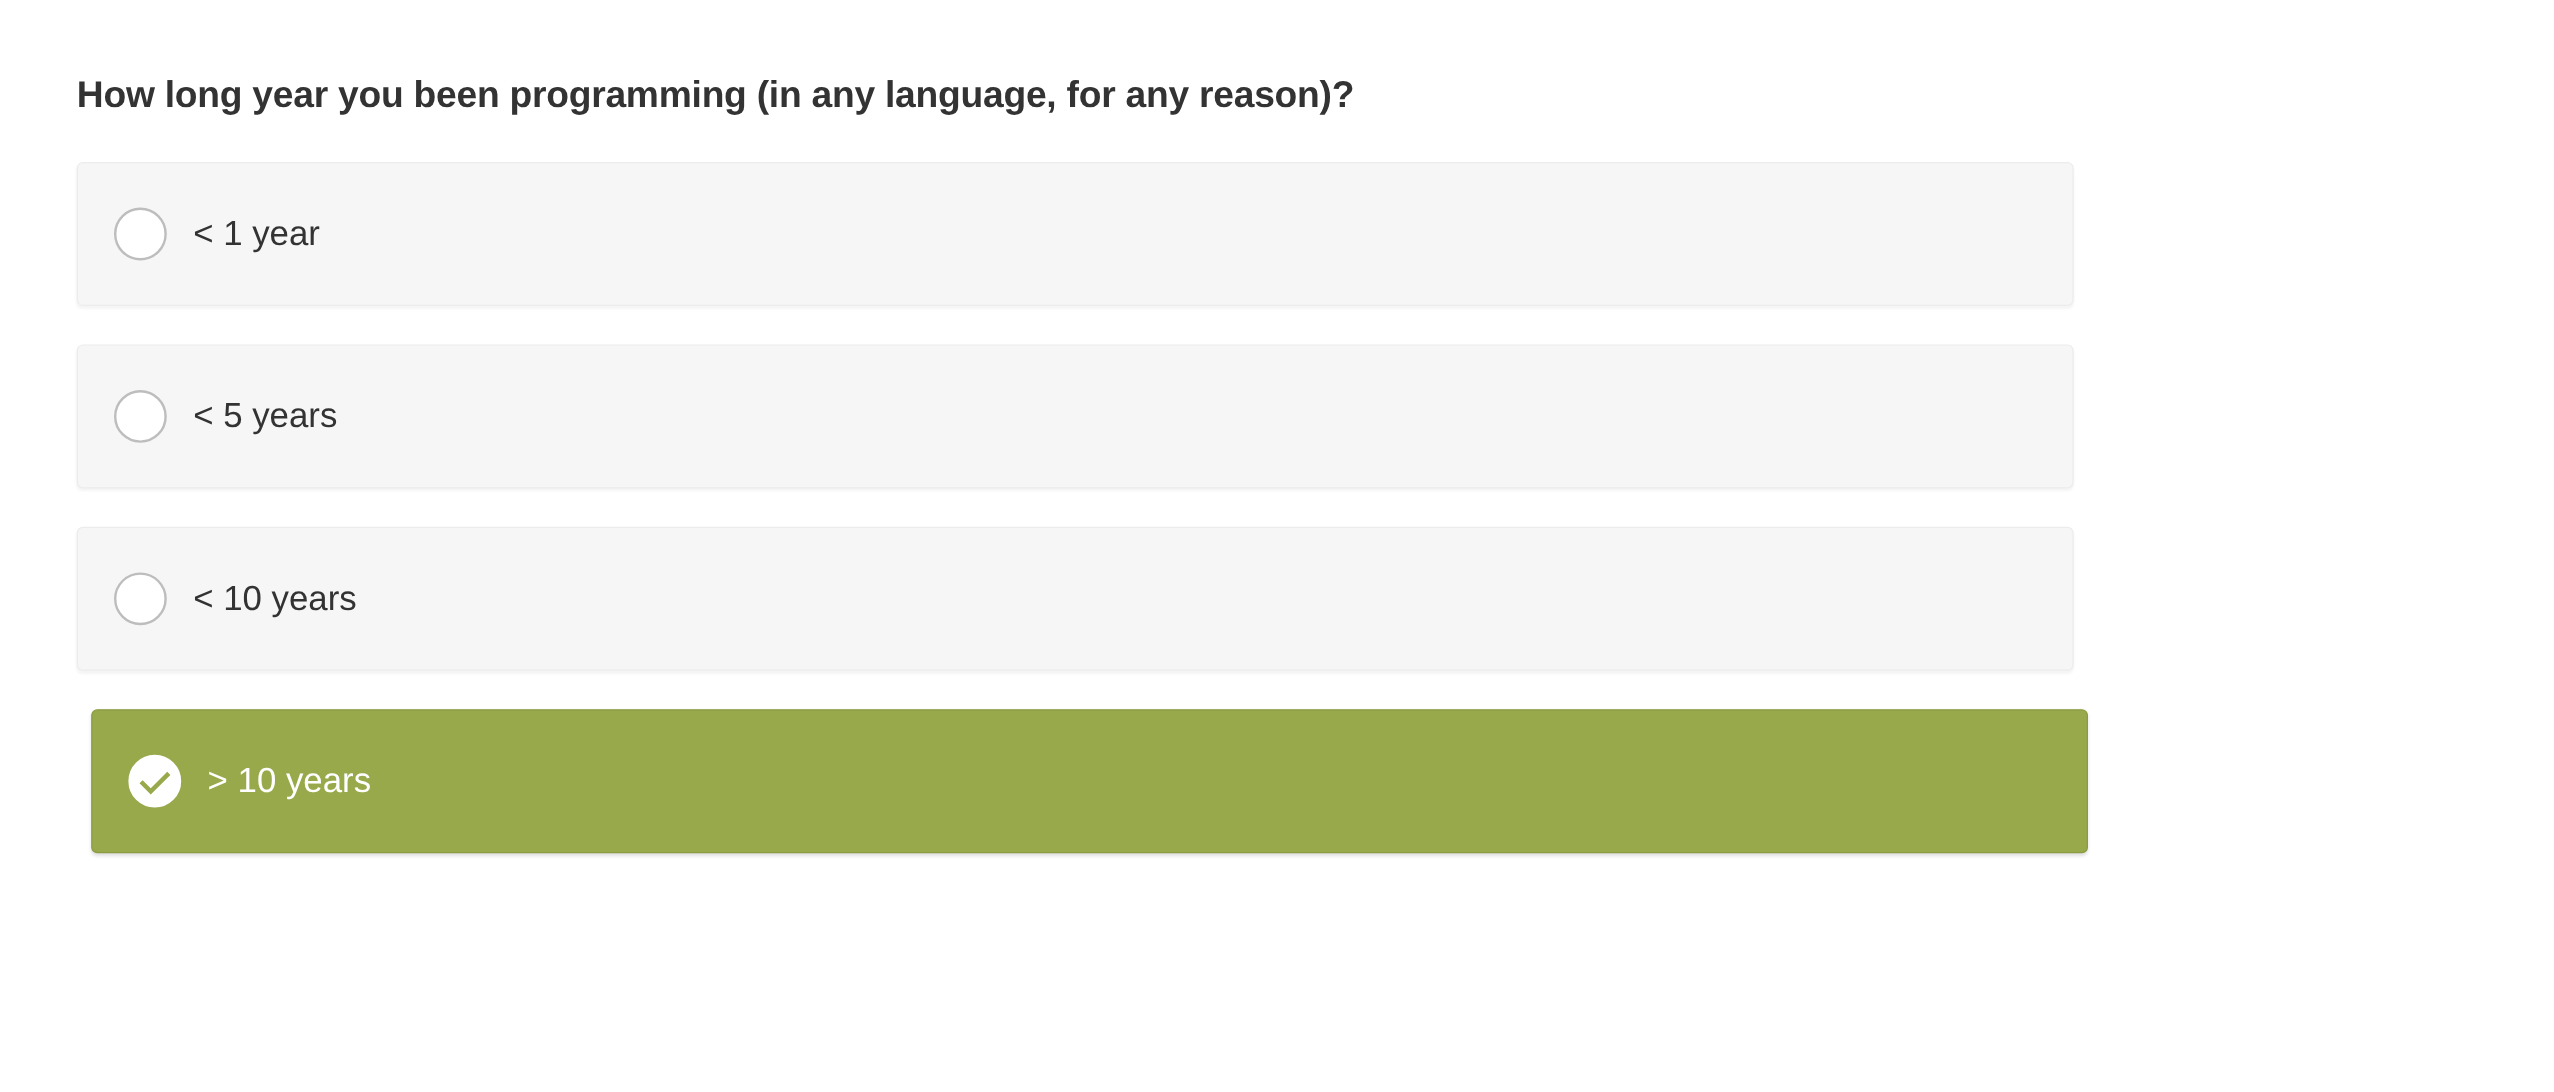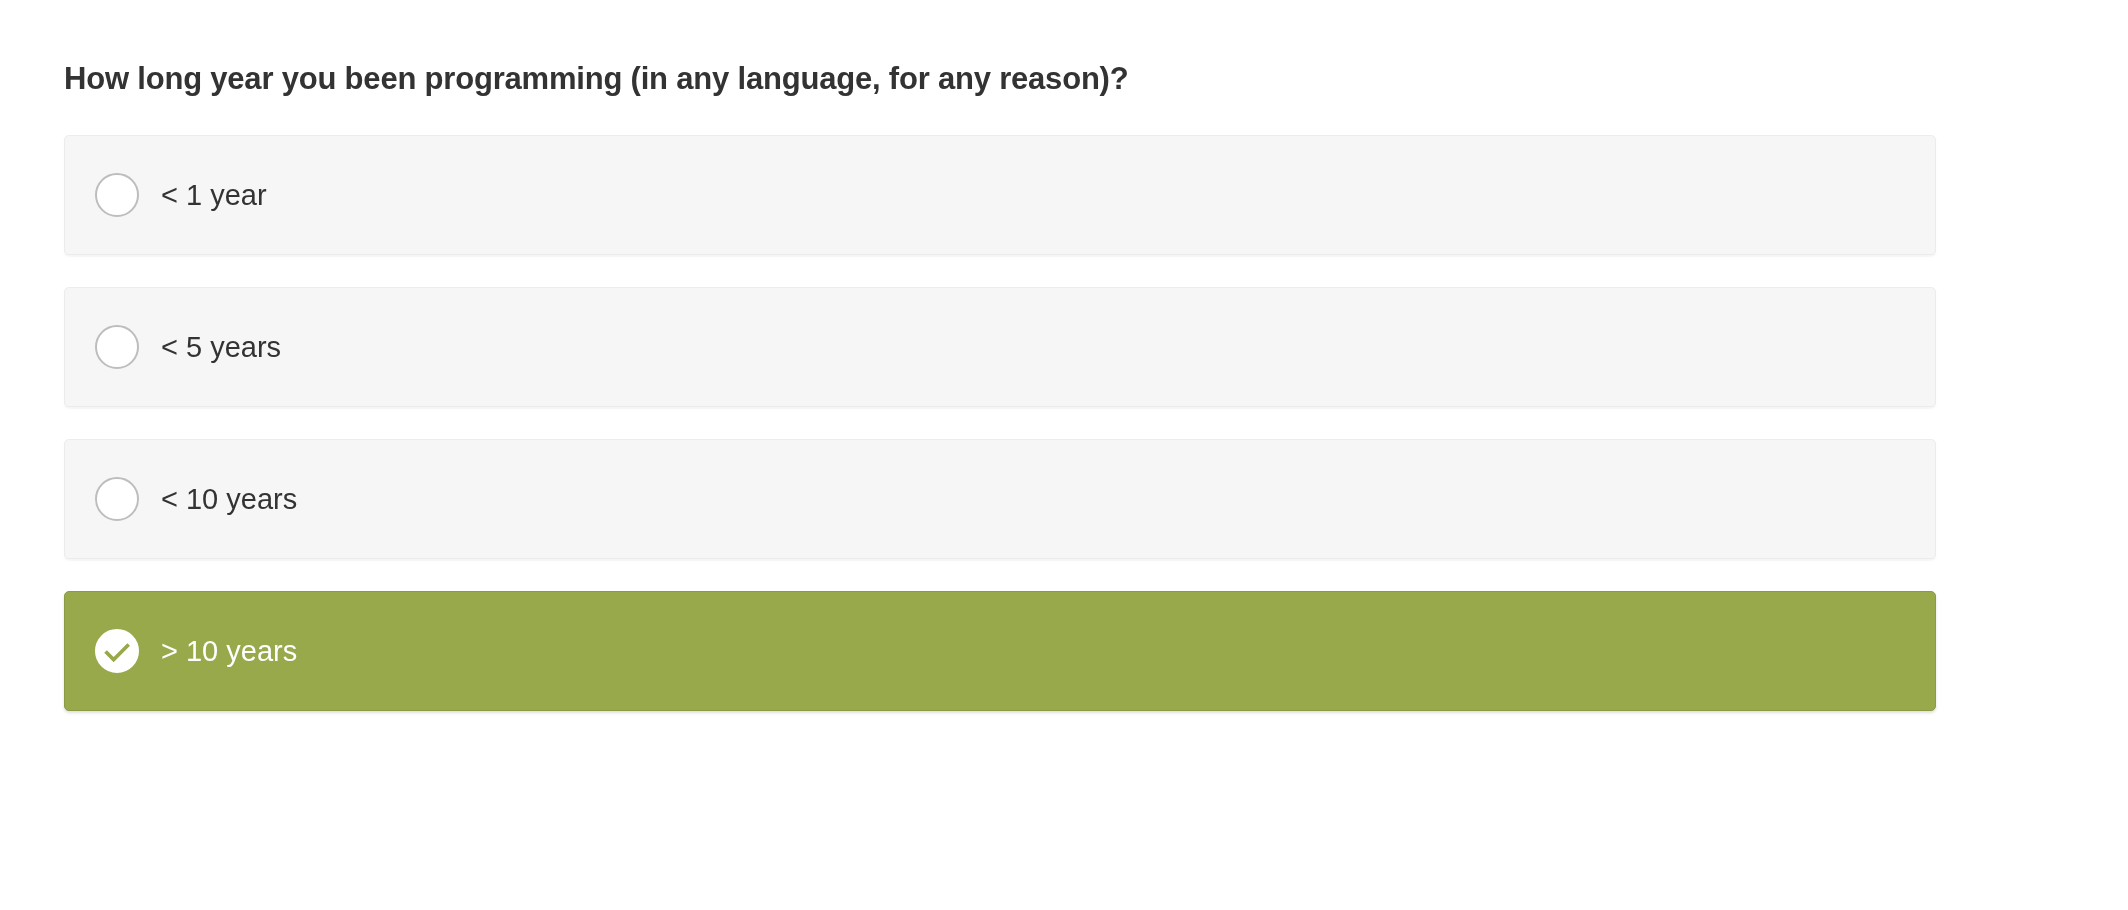--- a/index.html
+++ b/index.html
@@ -30,36 +30,37 @@
   }
 
   .options-list {
     margin-top: 38px;
   }
 
   .option-card {
     position: relative;
     box-sizing: border-box;
     height: 120px;
-    width: 1872px;
+    width: 1664px;
     border-radius: 5px;
     display: flex;
     align-items: center;
     padding-left: 30px;
     margin-bottom: 32px;
     background: #f6f6f6;
     border: 1px solid #ececec;
     box-shadow: 0 2px 2px rgba(0,0,0,0.045);
     cursor: pointer;
   }
 
   .option-card.selected {
     background: #97a94a;
     border: 1px solid #8a9b43;
     box-shadow: 0 2px 3px rgba(0,0,0,0.13);
+    margin-left: 12px;
   }
 
   .radio-indicator {
     flex: 0 0 auto;
     width: 44px;
     height: 44px;
     border-radius: 50%;
     background: #ffffff;
     border: 2px solid #bdbdbd;
     box-sizing: border-box;

